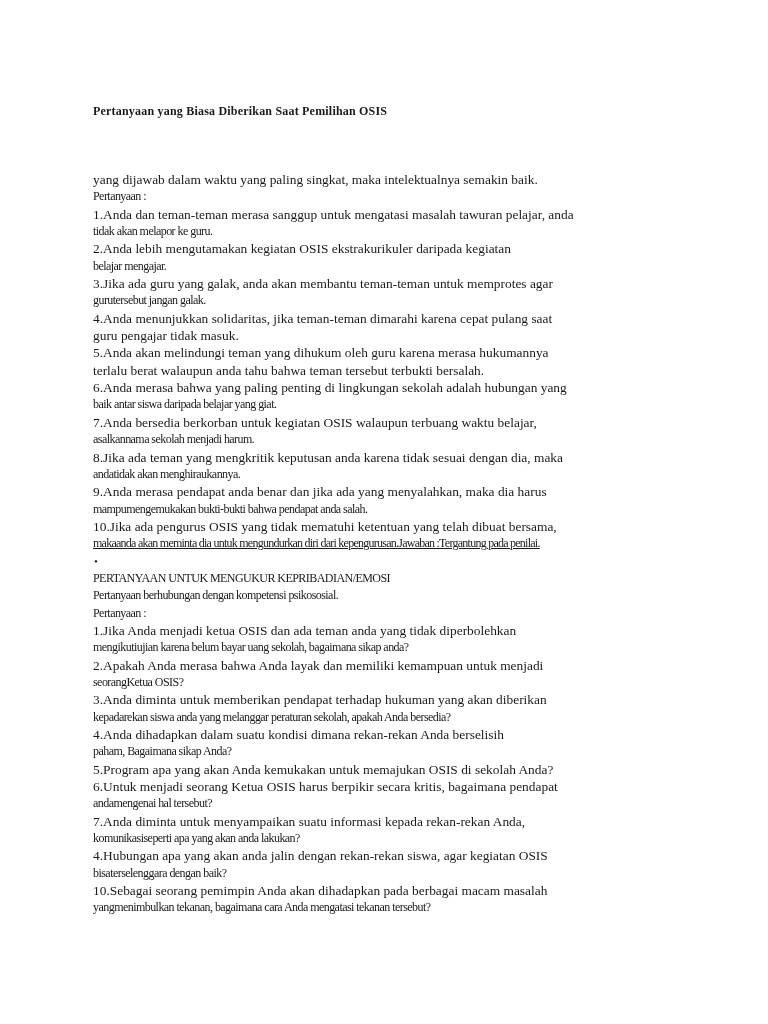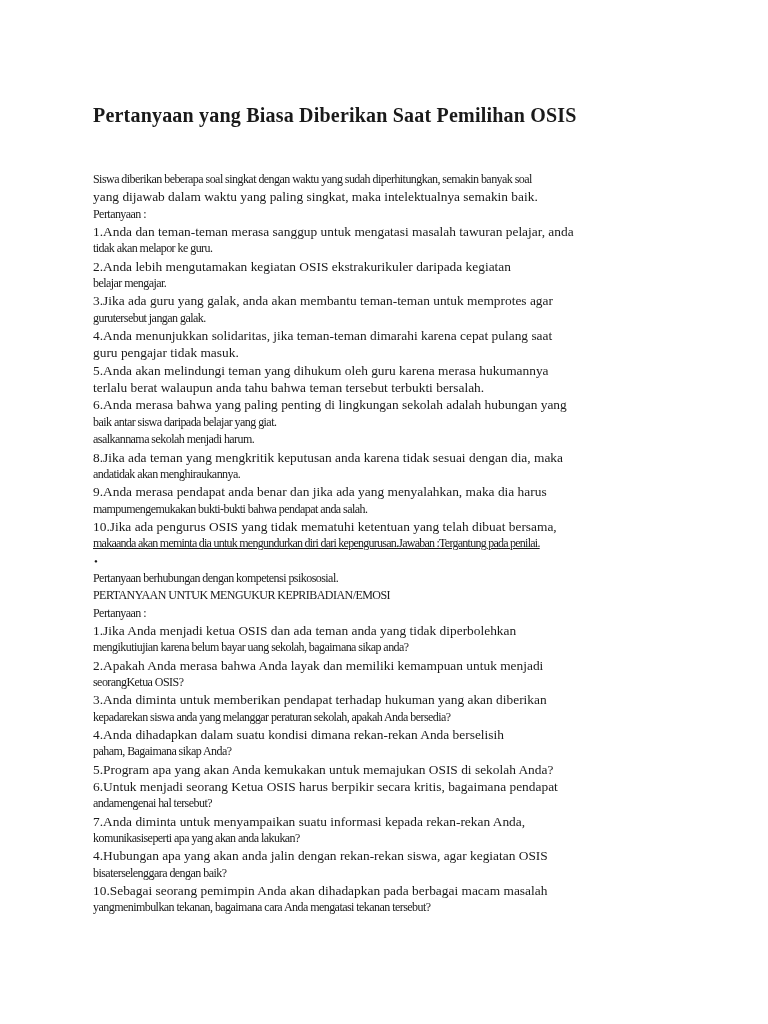--- a/index.html
+++ b/index.html
@@ -18,21 +18,21 @@
     .page {
       position: absolute;
       left: 93px;
       top: 0;
       width: 600px;
     }
     .doc-title {
       position: absolute;
       top: 104px;
       left: 0;
-      font-size: 20px;
+      font-size: 12px;
       font-weight: bold;
       letter-spacing: 0.2px;
       white-space: nowrap;
     }
     .body-text {
       position: absolute;
       top: 171px;
       left: 0;
       width: 600px;
       font-size: 13.4px;
@@ -60,48 +60,48 @@
     }
   </style>
 </head>
 <body>
 
 <div class="page">
   <div class="doc-title">Pertanyaan yang Biasa Diberikan Saat Pemilihan OSIS</div>
 
   <div class="body-text">
 
-    <span class="line compact">Siswa diberikan beberapa soal singkat dengan waktu yang sudah diperhitungkan, semakin banyak soal</span>
     <span class="line">yang dijawab dalam waktu yang paling singkat, maka intelektualnya semakin baik.</span>
     <span class="line compact">Pertanyaan :</span>
 
     <span class="line">1.Anda dan teman-teman merasa sanggup untuk mengatasi masalah tawuran pelajar, anda</span>
     <span class="line compact">tidak akan melapor ke guru.</span>
     <span class="line">2.Anda lebih mengutamakan kegiatan OSIS ekstrakurikuler daripada kegiatan</span>
     <span class="line compact">belajar mengajar.</span>
     <span class="line">3.Jika ada guru yang galak, anda akan membantu teman-teman untuk memprotes agar</span>
     <span class="line compact">gurutersebut jangan galak.</span>
     <span class="line">4.Anda menunjukkan solidaritas, jika teman-teman dimarahi karena cepat pulang saat</span>
     <span class="line">guru pengajar tidak masuk.</span>
     <span class="line">5.Anda akan melindungi teman yang dihukum oleh guru karena merasa hukumannya</span>
     <span class="line">terlalu berat walaupun anda tahu bahwa teman tersebut terbukti bersalah.</span>
     <span class="line">6.Anda merasa bahwa yang paling penting di lingkungan sekolah adalah hubungan yang</span>
     <span class="line compact">baik antar siswa daripada belajar yang giat.</span>
+    <span class="line">7.Anda bersedia berkorban untuk kegiatan OSIS walaupun terbuang waktu belajar,</span>
     <span class="line compact">asalkannama sekolah menjadi harum.</span>
     <span class="line">8.Jika ada teman yang mengkritik keputusan anda karena tidak sesuai dengan dia, maka</span>
     <span class="line compact">andatidak akan menghiraukannya.</span>
     <span class="line">9.Anda merasa pendapat anda benar dan jika ada yang menyalahkan, maka dia harus</span>
     <span class="line compact">mampumengemukakan bukti-bukti bahwa pendapat anda salah.</span>
     <span class="line">10.Jika ada pengurus OSIS yang tidak mematuhi ketentuan yang telah dibuat bersama,</span>
     <span class="line compact-more">makaanda akan meminta dia untuk mengundurkan diri dari kepengurusan.Jawaban :Tergantung pada penilai.</span>
 
     <span class="bullet">•</span>
 
+    <span class="line compact">PERTANYAAN UNTUK MENGUKUR KEPRIBADIAN/EMOSI</span>
     <span class="line compact">Pertanyaan berhubungan dengan kompetensi psikososial.</span>
-    <span class="line compact">PERTANYAAN UNTUK MENGUKUR KEPRIBADIAN/EMOSI</span>
     <span class="line compact">Pertanyaan :</span>
 
     <span class="line">1.Jika Anda menjadi ketua OSIS dan ada teman anda yang tidak diperbolehkan</span>
     <span class="line compact">mengikutiujian karena belum bayar uang sekolah, bagaimana sikap anda?</span>
     <span class="line">2.Apakah Anda merasa bahwa Anda layak dan memiliki kemampuan untuk menjadi</span>
     <span class="line compact">seorangKetua OSIS?</span>
     <span class="line">3.Anda diminta untuk memberikan pendapat terhadap hukuman yang akan diberikan</span>
     <span class="line compact">kepadarekan siswa anda yang melanggar peraturan sekolah, apakah Anda bersedia?</span>
     <span class="line">4.Anda dihadapkan dalam suatu kondisi dimana rekan-rekan Anda berselisih</span>
     <span class="line compact">paham, Bagaimana sikap Anda?</span>

